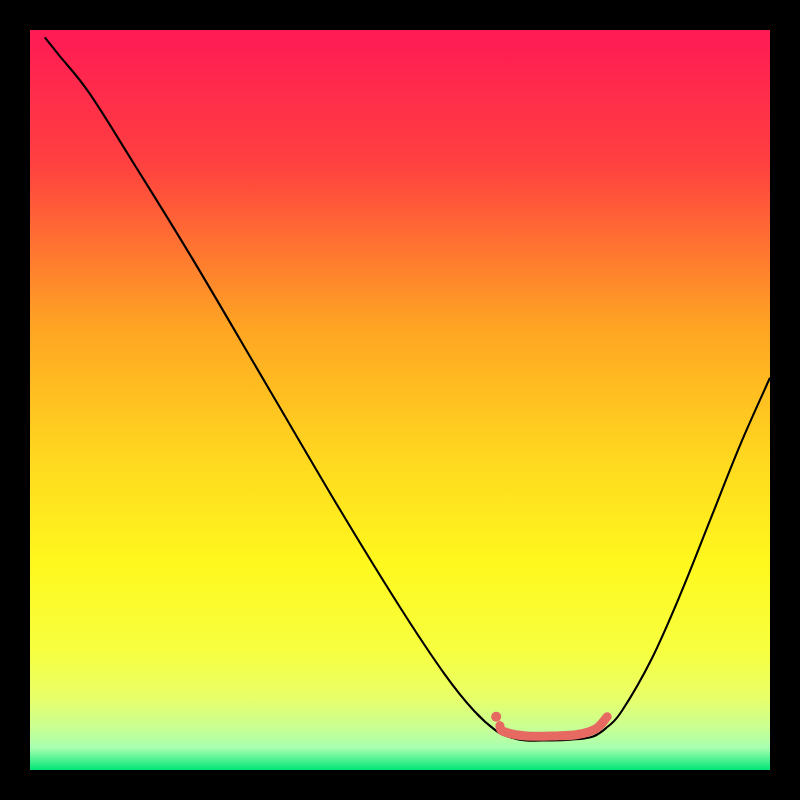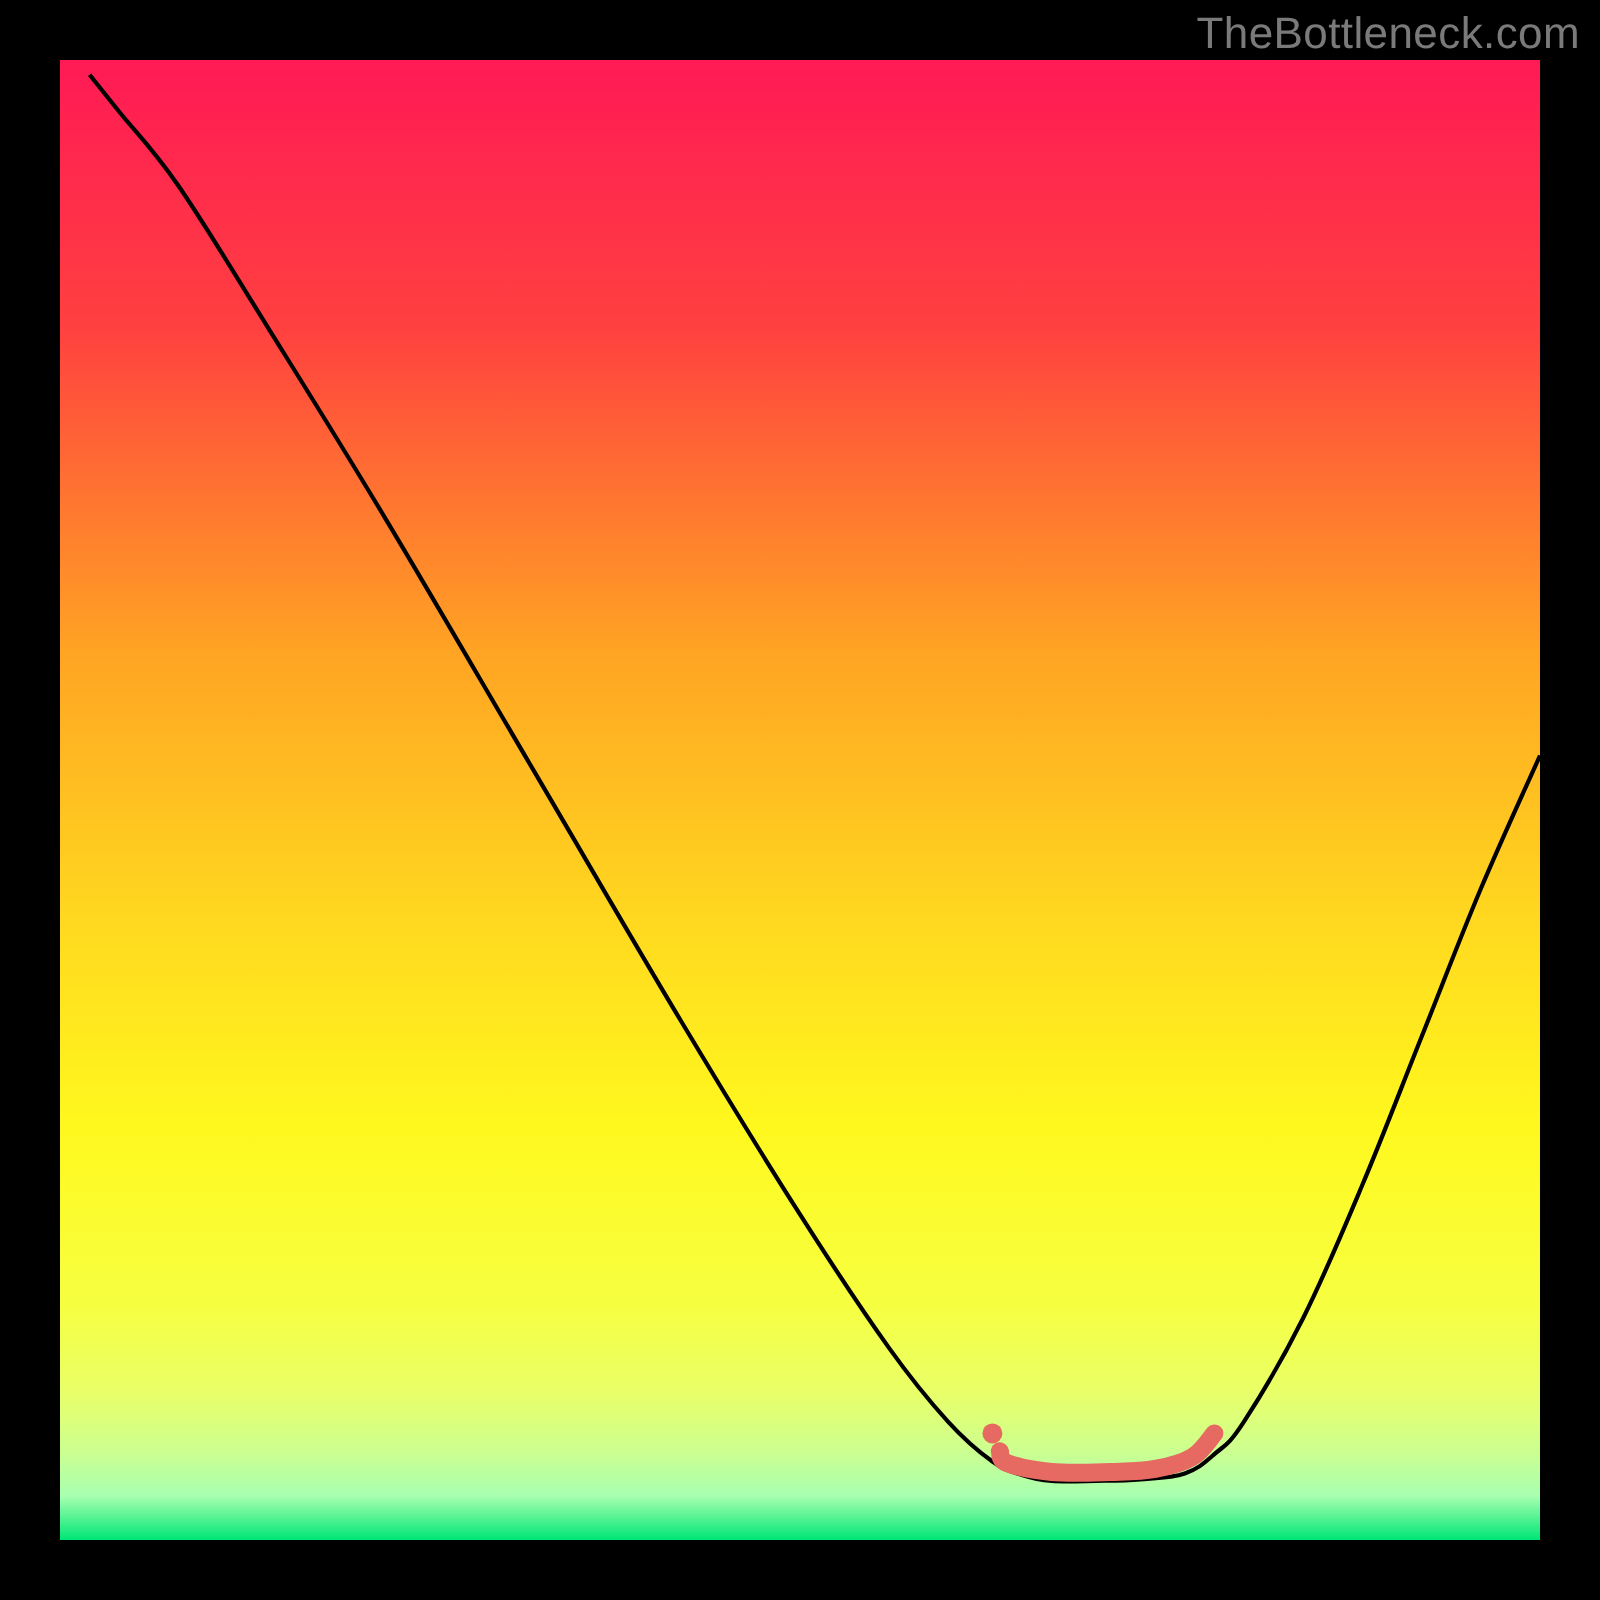--- a/index.html
+++ b/index.html
@@ -36,21 +36,20 @@
     height: 740px;
   }
   svg {
     display: block;
   }
 </style>
 </head>
 <body>
 
 <div class="frame">
-  <div class="watermark">TheBottleneck.com</div>
   <div class="plot">
     <svg id="chart-svg" width="740" height="740" viewBox="0 0 740 740" preserveAspectRatio="none">
       <defs>
         <linearGradient id="bg-grad" x1="0" y1="0" x2="0" y2="1">
             <stop offset="0%" stop-color="#ff1a55"></stop>
             <stop offset="18%" stop-color="#ff4040"></stop>
             <stop offset="40%" stop-color="#ffa423"></stop>
             <stop offset="57.99999999999999%" stop-color="#ffd81f"></stop>
             <stop offset="72%" stop-color="#fff81e"></stop>
             <stop offset="84%" stop-color="#f6ff40"></stop>

